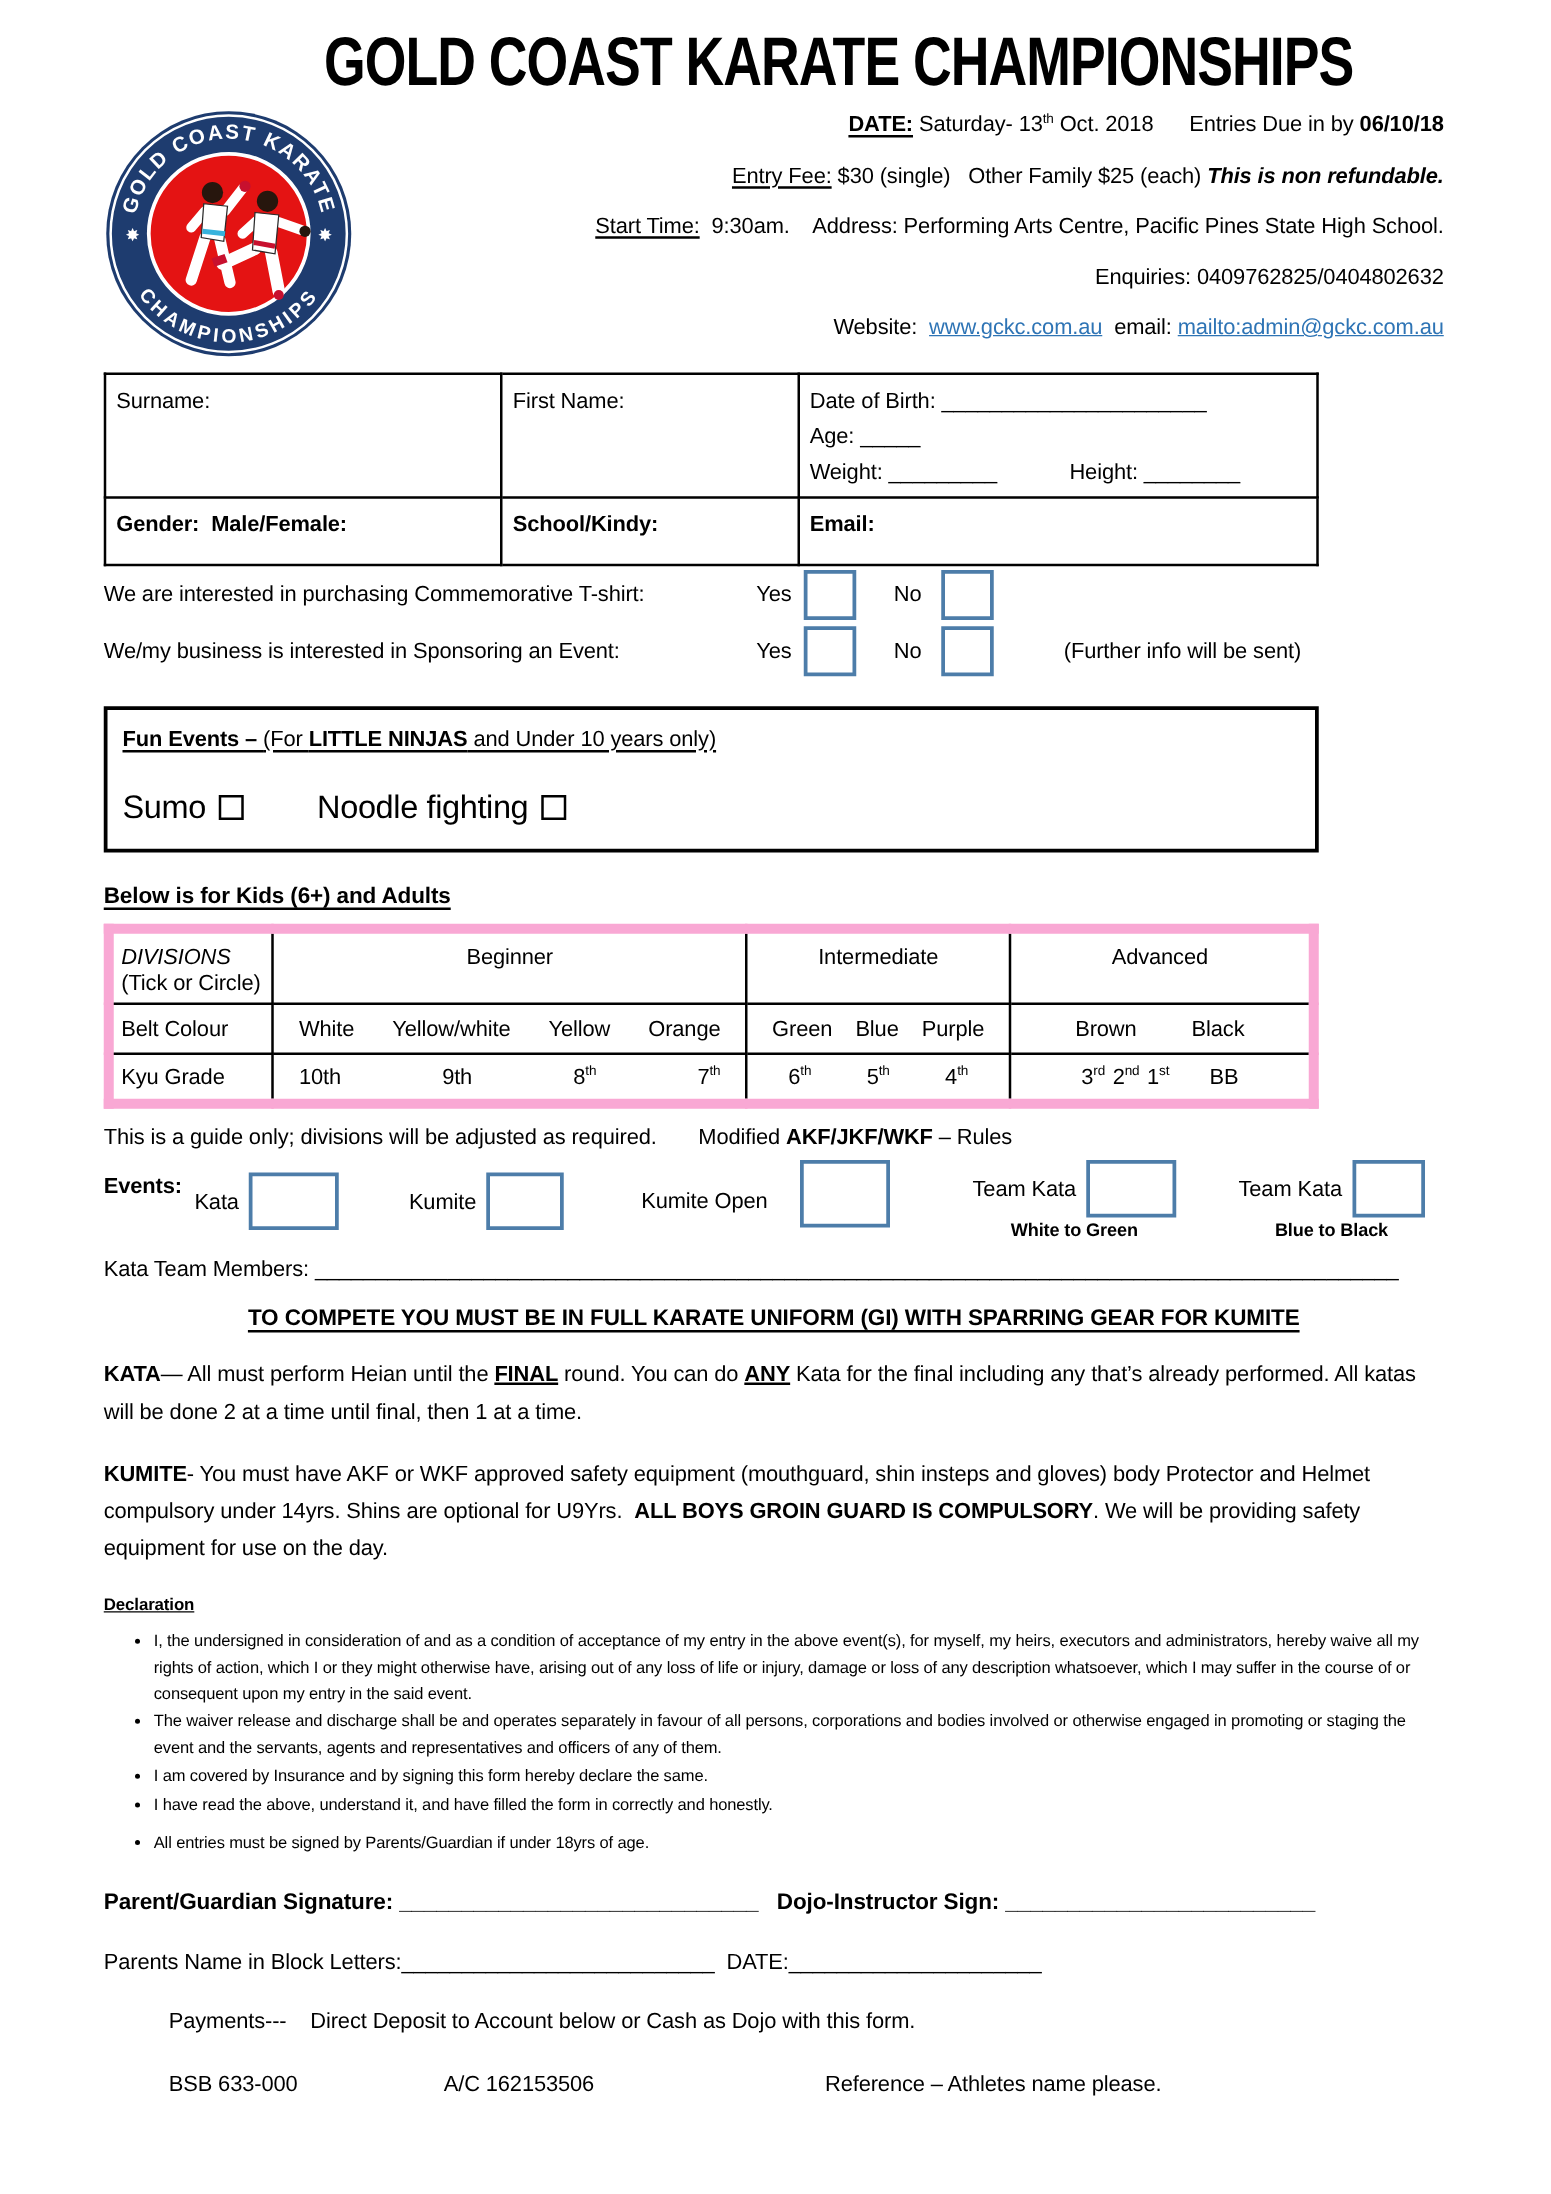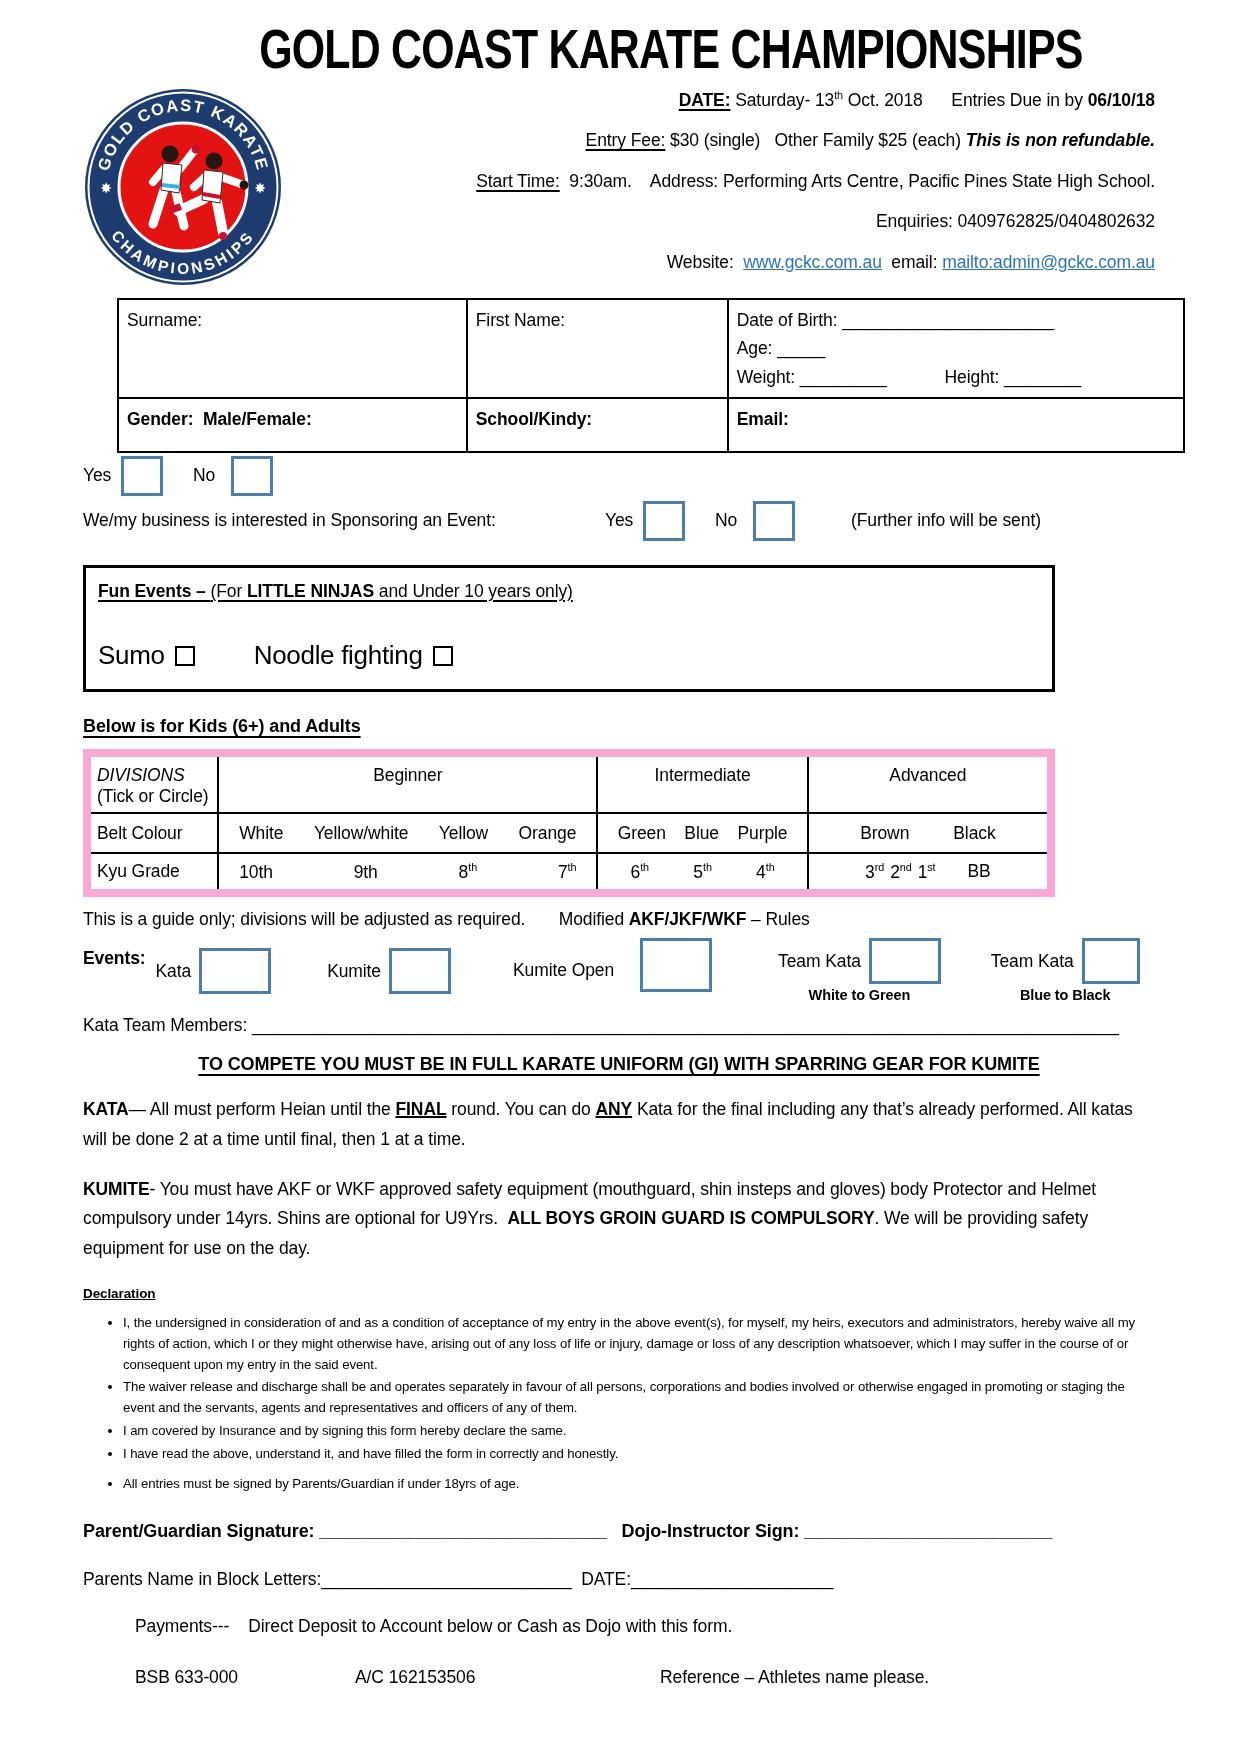--- a/index.html
+++ b/index.html
@@ -17,39 +17,39 @@
   h1.title span { display:inline-block; transform:scaleX(0.78); transform-origin:center; letter-spacing:-1px; }
 
   
   .header-block { position:relative; min-height:205px; }
   .logo { position:absolute; left:0px; top:0px; width:200px; height:200px; }
   .hlines { text-align:right; padding-top:2px; }
   .hline { font-size:17.5px; line-height:1.2; margin-bottom:19.5px; }
   a.link { color:#2e74b5; text-decoration:underline; }
 
   
-  table.info { width:1068px; border-collapse:collapse; margin-top:6px;margin-left:34px; }
+  table.info { width:972px; border-collapse:collapse; margin-top:6px; }
   table.info td { border:2px solid #000; vertical-align:top; padding:6px 8px; font-size:17.5px; line-height:1.62; }
   td.c1 { width:318px; } td.c2 { width:238px; } td.c3 { width:416px; }
   tr.r1 td { height:95px; } tr.r2 td { height:54px;font-weight:bold; }
   .hgap { display:inline-block; width:58px; }
 
   
   .optrow { display:flex; align-items:center; height:45px; margin-top:0px; font-size:17.5px; }
   .optrow:first-of-type { margin-top:18px; }
   .optlabel { width:522px; }
   .ynlab { width:38px; }
   .bluebox { display:inline-block; width:42px; height:40px; border:3px solid #4d7da9; background:#fff; }
   .bb1 { margin-right:30px; }
   .optnote { margin-left:56px; }
 
   
   .funbox { border:3px solid #000; margin-top:22px; width:972px; padding:13px 12px 18px 12px; }
   .funhead { font-size:17.5px; }
-  .funline { margin-top:38px; font-size:26px; letter-spacing:-0.3px; }
+  .funline { margin-top:28px; font-size:26px; letter-spacing:-0.3px; }
   .blackbox { display:inline-block; width:20px; height:20px; border:2px solid #000; vertical-align:-2px; }
   .funline .blackbox { margin-left:10px; }
   .noodle { margin-left:52px; }
 
   .kidshead { margin-top:24px; font-size:18px; font-weight:bold; text-decoration:underline; text-decoration-thickness:2px; text-underline-offset:4px; }
 
   
   table.div { width:972px; border-collapse:collapse; margin-top:12px; border:8px solid #f9a8d4; }
   table.div td { border:2px solid #000; font-size:17.5px; padding:4px 6px; vertical-align:middle; }
   td.dc1 { width:132px; } td.dc2 { width:382px;border-radius:30px; } td.dc3 { width:212px; } td.dc4 { width:246px; }
@@ -162,20 +162,21 @@
     </tr>
     <tr class="r2">
       <td class="c1 pre">Gender:  Male/Female:</td>
       <td class="c2">School/Kindy:</td>
       <td class="c3">Email:</td>
     </tr>
   </tbody>
     </table>
 
   <div class="optrow">
+    <span class="optlabel">We are interested in purchasing Commemorative T-shirt:</span>
     <span class="ynlab">Yes</span>
     <span class="bluebox bb1"></span>
     <span class="ynlab">No</span>
     <span class="bluebox"></span>
   </div>
   <div class="optrow">
     <span class="optlabel">We/my business is interested in Sponsoring an Event:</span>
     <span class="ynlab">Yes</span>
     <span class="bluebox bb1"></span>
     <span class="ynlab">No</span>

